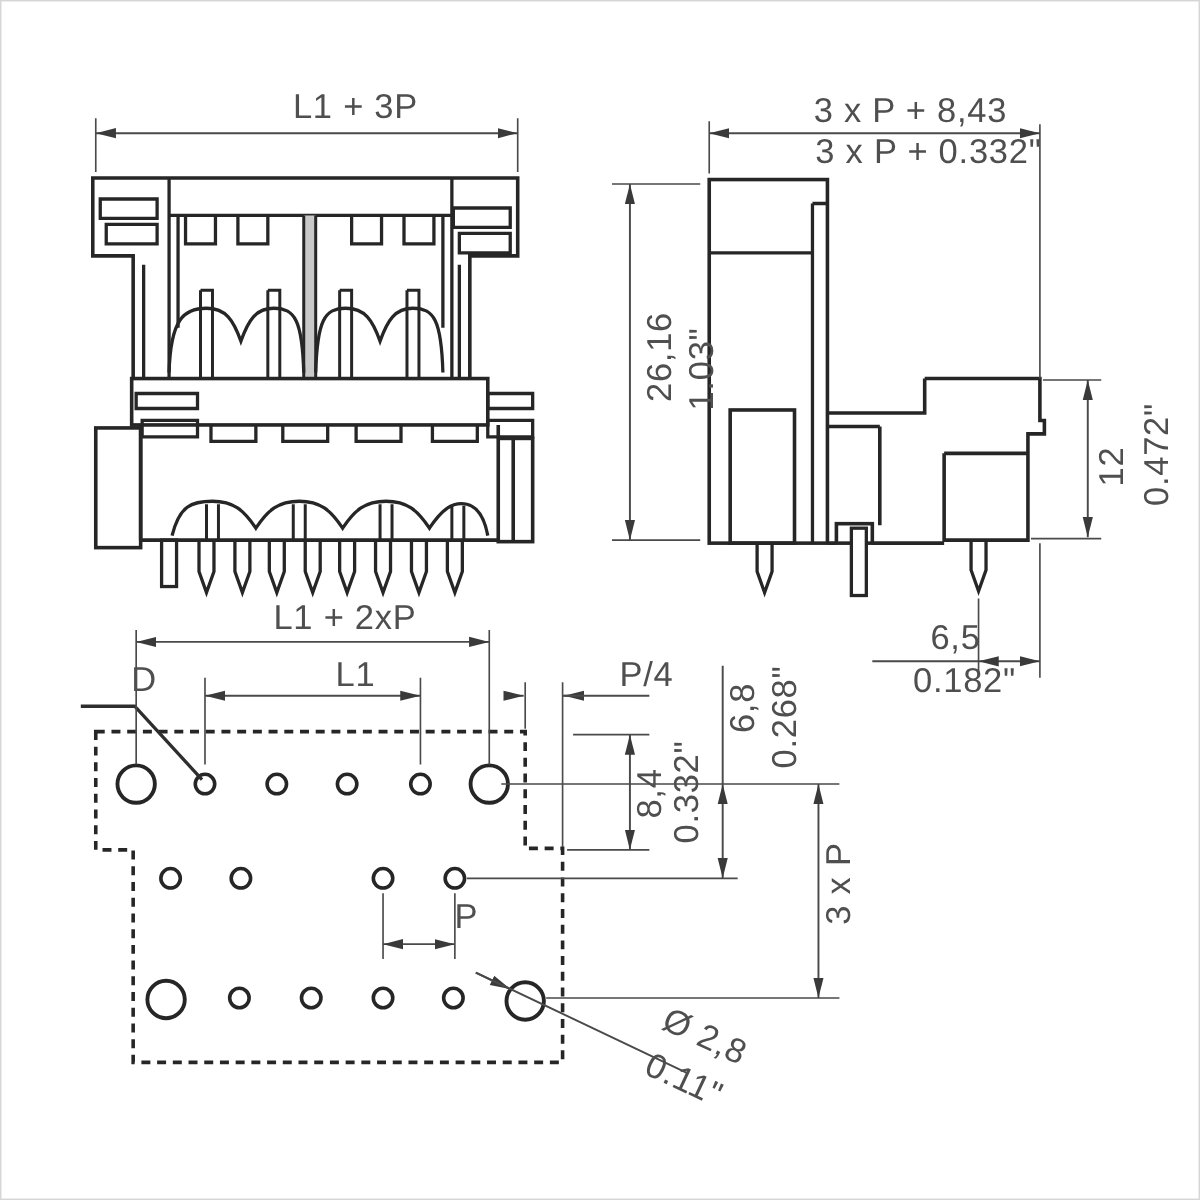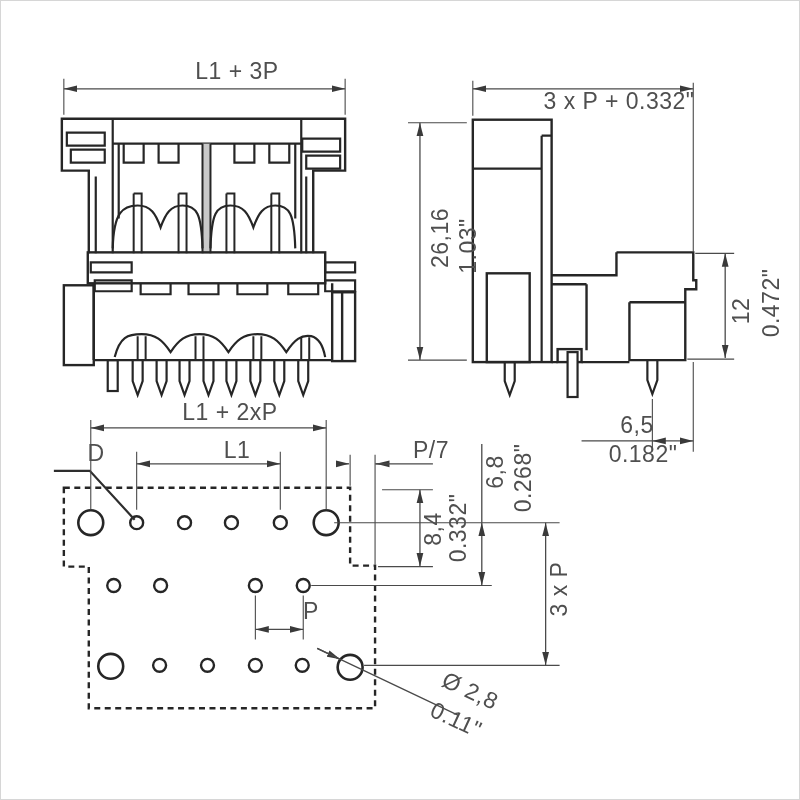--- a/index.html
+++ b/index.html
@@ -112,31 +112,32 @@
     <path d="M255,630 H303" marker-start="url(#arr)" marker-end="url(#arr)"></path>
     <path d="M337,464 H349" marker-end="url(#arr)"></path>
     <path d="M389,464 H376" marker-end="url(#arr)"></path>
     <path d="M317,649 L340,660" marker-end="url(#arr)"></path>
     <path d="M582,441 H653 M375,464 H433 M482,444 V523 M317,649 L458,716"></path>
   </g>
 </svg>
 
 <div class="labels">
   <div class="lbl" style="left:207px;top:70px">L1 + 3P</div>
+  <div class="lbl" style="left:577px;top:73px">3 x P + 8,43</div>
   <div class="lbl" style="left:589px;top:100px">3 x P + 0.332"</div>
   <div class="lbl v" style="left:410px;top:237px">26,16</div>
   <div class="lbl v" style="left:438px;top:245px">1.03"</div>
   <div class="lbl v" style="left:711px;top:310px">12</div>
   <div class="lbl v" style="left:741px;top:302px">0.472"</div>
   <div class="lbl" style="left:607px;top:424px">6,5</div>
   <div class="lbl" style="left:613px;top:453px">0.182"</div>
   <div class="lbl" style="left:200px;top:411px">L1 + 2xP</div>
   <div class="lbl" style="left:207px;top:449px">L1</div>
   <div class="lbl" style="left:66px;top:452px">D</div>
-  <div class="lbl" style="left:401px;top:449px">P/7</div>
+  <div class="lbl" style="left:401px;top:449px">P/4</div>
   <div class="lbl v" style="left:403px;top:528px">8,4</div>
   <div class="lbl v" style="left:428px;top:527px">0.332"</div>
   <div class="lbl v" style="left:465px;top:471px">6,8</div>
   <div class="lbl v" style="left:493px;top:477px">0.268"</div>
   <div class="lbl v" style="left:529px;top:588px">3 x P</div>
   <div class="lbl" style="left:281px;top:610px">P</div>
   <div class="lbl d25" style="left:440px;top:690px">Ø 2,8</div>
   <div class="lbl d25" style="left:426px;top:719px">0.11"</div>
 </div>
 

